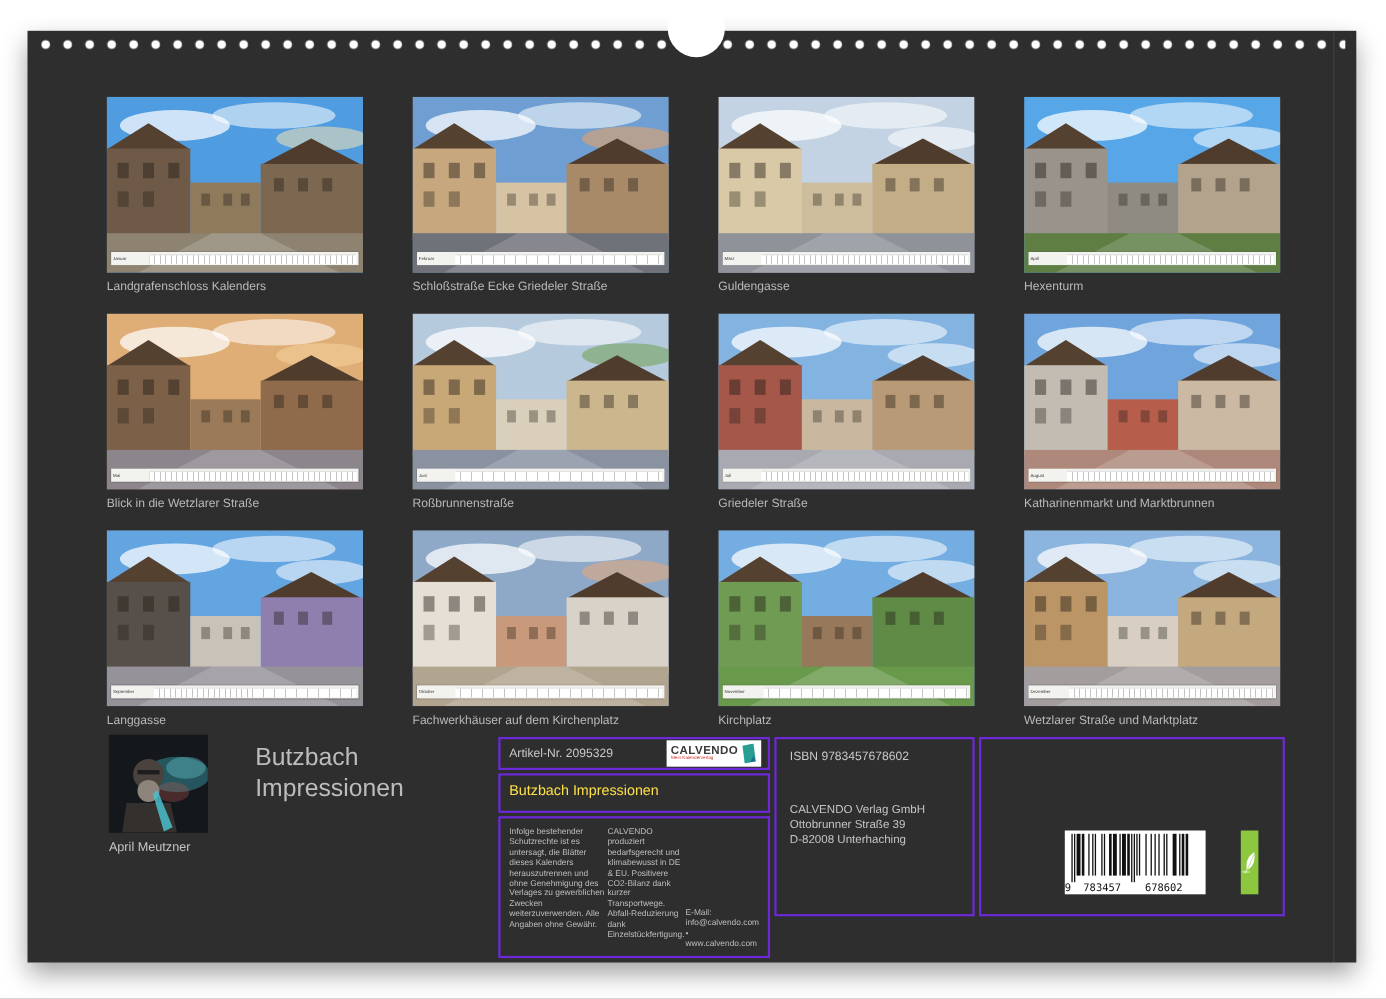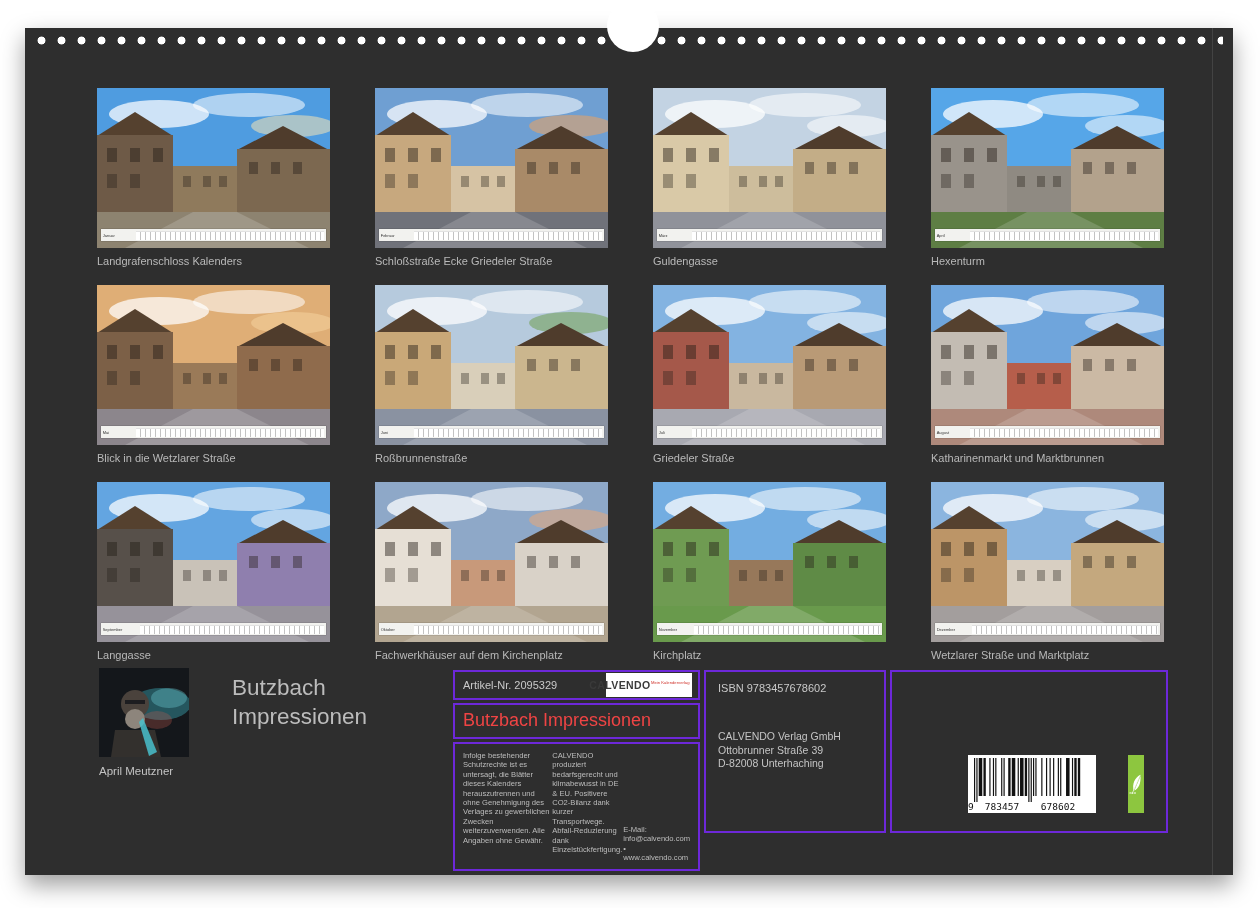--- a/index.html
+++ b/index.html
@@ -49,25 +49,25 @@
   .author-photo{width:90px;height:89px;overflow:hidden;background:#131619;}
   .author-photo svg{display:block;width:100%;height:100%;}
   .author-name{margin-top:8px;font-size:11.5px;color:#c4c4c4;}
   .big-title{position:absolute;left:207px;top:645px;font-size:22.5px;line-height:29px;color:#bcbcbc;}
   .info{position:absolute;left:428px;top:642px;width:715px;height:163px;display:flex;gap:4px;}
   .ibox{border:2px solid #6d28d9;box-sizing:border-box;background:transparent;}
   .col-left{flex:0 0 247px;display:flex;flex-direction:column;gap:3px;}
   .row-artikel{flex:0 0 30px;display:flex;align-items:center;justify-content:space-between;padding:0 6px 0 8px;}
   .artikel{font-size:11px;color:#c9c9c9;}
   .calvendo-logo{width:86px;height:24px;background:#ffffff;display:flex;align-items:center;justify-content:center;gap:3px;}
-  .cl-text{display:flex;align-items:flex-start;line-height:1;}
+  .cl-text{display:flex;flex-direction:column;align-items:flex-start;line-height:1;}
   .cl-name{font-size:10.5px;font-weight:bold;letter-spacing:.4px;color:#3a3a3a;}
   .cl-tagline{font-size:6px;color:#d0342c;transform:scale(.7);transform-origin:0 0;white-space:nowrap;}
   .row-title{flex:0 0 36px;padding:5px 8px;box-sizing:border-box;}
-  .product-title{font-size:18px;color:#ef4444;}
+  .product-title{font-size:13px;color:#fde047;}
   .row-legal{flex:1;display:flex;flex-direction:row;padding:7px 8px;box-sizing:border-box;}
   .legal{font-size:7.6px;line-height:9.4px;color:#bdbdbd;margin:0 0 8px 0;}
   .email{font-size:7.6px;line-height:9.4px;color:#bdbdbd;margin-top:auto;}
   .col-mid{flex:0 0 182px;padding:10px 12px;box-sizing:border-box;}
   .isbn{font-size:11px;color:#c9c9c9;}
   .publisher{margin-top:36px;font-size:10.5px;line-height:13.5px;color:#c4c4c4;}
   .col-right{flex:1;position:relative;}
   .barcode{position:absolute;right:70px;bottom:18px;width:128px;height:58px;background:#ffffff;}
   .barcode svg{display:block;width:100%;height:100%;}
   .eco{position:absolute;right:22px;bottom:18px;width:16px;height:58px;background:#8dc63f;overflow:hidden;}

